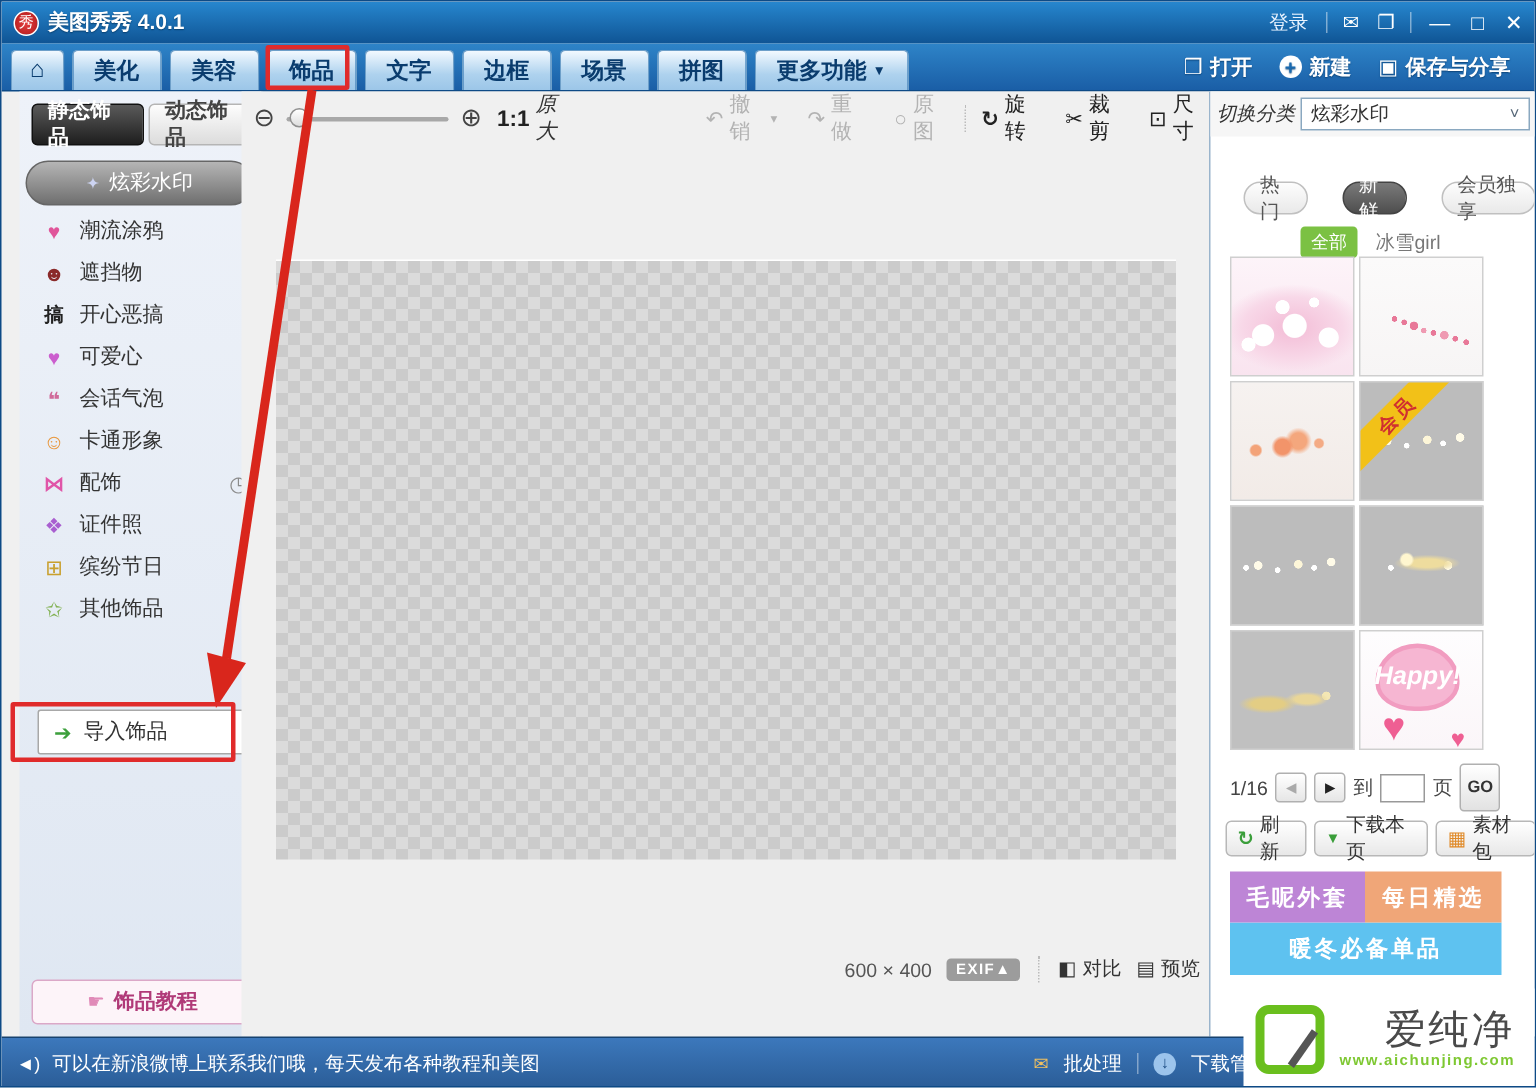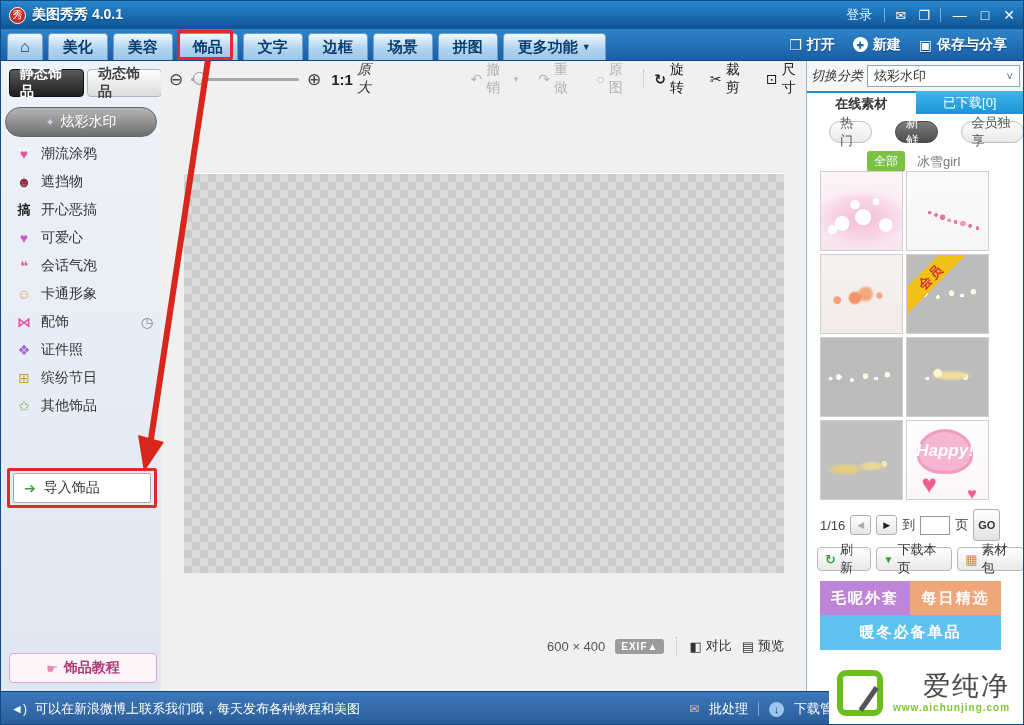--- a/index.html
+++ b/index.html
@@ -28,21 +28,21 @@
     border-radius:4px 4px 0 0; color:#0a3c6e; font-weight:bold; font-size:15px; cursor:pointer; }
   .ntab.home { padding:0 12px; font-size:16px; }
   .ntab .caret { font-size:9px; margin-left:4px; }
   .nav-actions { margin-left:auto; display:flex; align-items:center; height:100%; gap:18px; padding-right:10px; }
   .nact { color:#fff; font-size:14px; font-weight:bold; display:flex; align-items:center; gap:5px; cursor:pointer; text-shadow:0 1px 1px #0c4478; }
   .nact .ic { font-size:14px; }
   .nact .circ { width:15px; height:15px; border-radius:50%; background:#fff; color:#1a6ab0; font-weight:bold;
     display:flex; align-items:center; justify-content:center; font-size:13px; line-height:1; }
 
   
-  .sidebar { position:absolute; left:0; top:60px; width:162px; height:630px;
+  .sidebar { position:absolute; left:12px; top:60px; width:162px; height:630px;
     background:linear-gradient(#eef2f9,#dfe7f2); border-right:1px solid #b9c6da; }
   .sb-tabs { position:absolute; left:8px; top:8px; display:flex; }
   .sb-tab { height:28px; padding:0 10px; display:flex; align-items:center; font-size:14px; font-weight:bold; border-radius:4px; cursor:pointer; }
   .sb-tab.active { background:linear-gradient(#5a5a5a,#1e1e1e); color:#fff; border:1px solid #111; }
   .sb-tab.idle { background:linear-gradient(#fdfdfd,#dcdcdc); color:#444; border:1px solid #b5b5b5; margin-left:3px; }
   .sb-sel { position:absolute; left:4px; top:46px; width:152px; height:30px; border-radius:15px;
     background:linear-gradient(#b5b5b5,#6f6f6f); border:1px solid #666; color:#fff; font-size:14px;
     display:flex; align-items:center; justify-content:center; gap:6px; cursor:pointer; }
   .sb-sel .ic { color:#cdd4f2; font-size:11px; }
   .sb-item { position:absolute; left:14px; width:138px; height:26px; display:flex; align-items:center; gap:8px;
@@ -71,21 +71,21 @@
     background:linear-gradient(#fff,#ddd); border:1px solid #909090; }
   .ratio { font-weight:bold; font-size:15px; color:#222; margin-left:10px; }
   .ratio-lbl { font-size:14px; color:#333; margin-left:4px;font-style:italic; }
   .tgroup { display:flex; align-items:center; gap:4px; font-size:14px; cursor:pointer; }
   .disabled { color:#b3b3b3; }
   .enabled { color:#222; }
   .tsep { width:1px; height:18px; border-left:1px dotted #bbb; margin:0 10px; }
   .checker { position:absolute; left:23px; top:112px; width:600px; height:400px;
     background:repeating-conic-gradient(#cbcbcb 0% 25%, #dbdbdb 0% 50%); background-size:16px 16px;
     border-top:1px solid #fff; }
-  .cfooter { position:absolute; left:0; bottom:32px; width:645px; height:26px; display:flex; align-items:center;
+  .cfooter { position:absolute; left:16px; bottom:32px; width:645px; height:26px; display:flex; align-items:center;
     justify-content:flex-end; padding-right:22px; gap:10px; color:#555; font-size:13px; }
   .exif { background:#9c9c9c; color:#fff; font-weight:bold; font-size:10px; padding:2px 6px; border-radius:3px; letter-spacing:1px; }
   .cf-item { display:flex; align-items:center; gap:4px; color:#333; cursor:pointer; }
   .cf-item .ic { font-size:13px; }
 
   
   .panel { position:absolute; left:805px; top:60px; width:218px; height:630px; background:#fff; border-left:1px solid #9ab4cc; }
   .cat-row { position:absolute; left:0; top:0; width:100%; height:30px; background:#f6f6f6; display:flex; align-items:center; padding:0 4px; }
   .cat-lbl { font-size:13px; color:#333; margin-right:4px; white-space:nowrap;font-style:italic; }
   .cat-dd { flex:1; height:22px; border:1px solid #8aa8c0; background:#fff; display:flex; align-items:center;
@@ -366,24 +366,20 @@
   </div>
 
   <div class="panel">
     <div class="cat-row">
       <span class="cat-lbl">切换分类</span>
       <div class="cat-dd">
         <span>炫彩水印</span>
         <span class="arrow">˅</span>
       </div>
     </div>
-    <div class="ptabs">
-      <div class="ptab on">在线素材</div>
-      <div class="ptab off">已下载[0]</div>
-    </div>
     <div class="filters">
       <div class="pill">热门</div>
       <div class="pill on">新鲜</div>
       <div class="pill">会员独享</div>
     </div>
     <div class="tagrow">
       <span class="tag-all">全部</span>
       <span class="tag-theme">冰雪girl</span>
     </div>
     <div class="grid">

